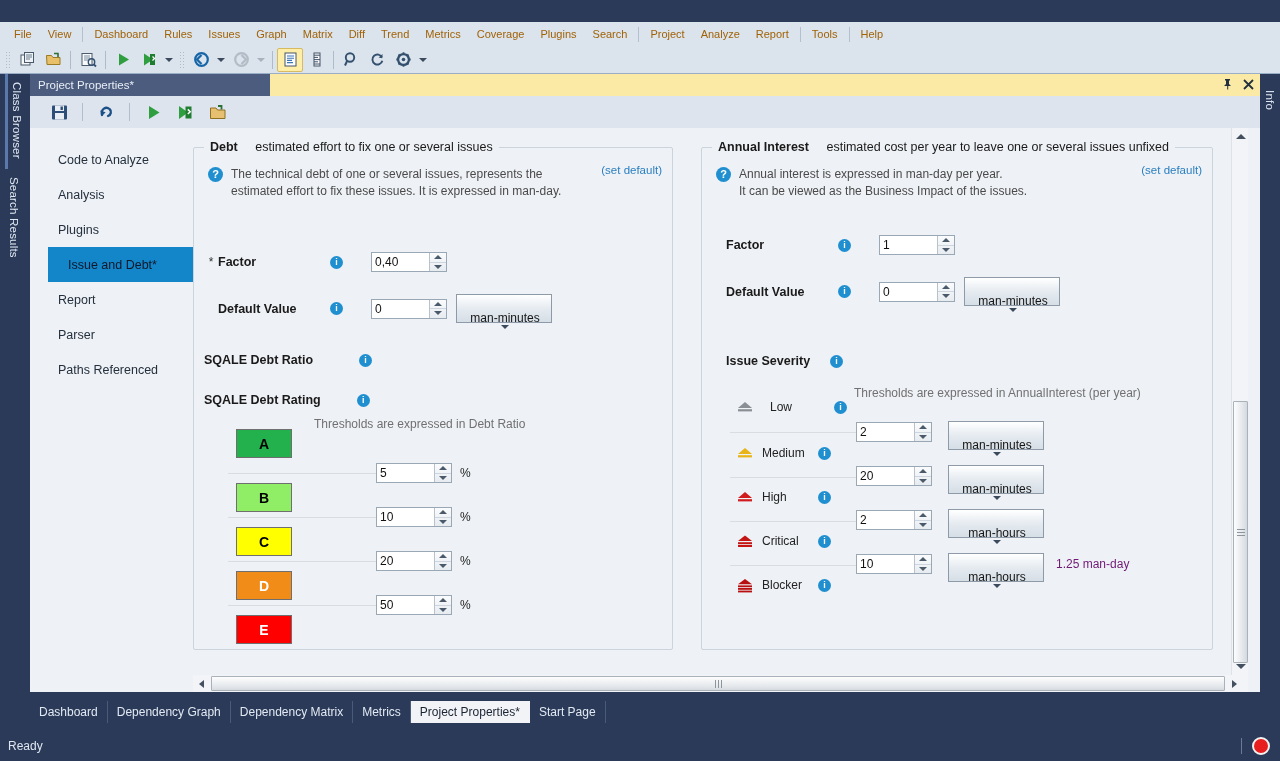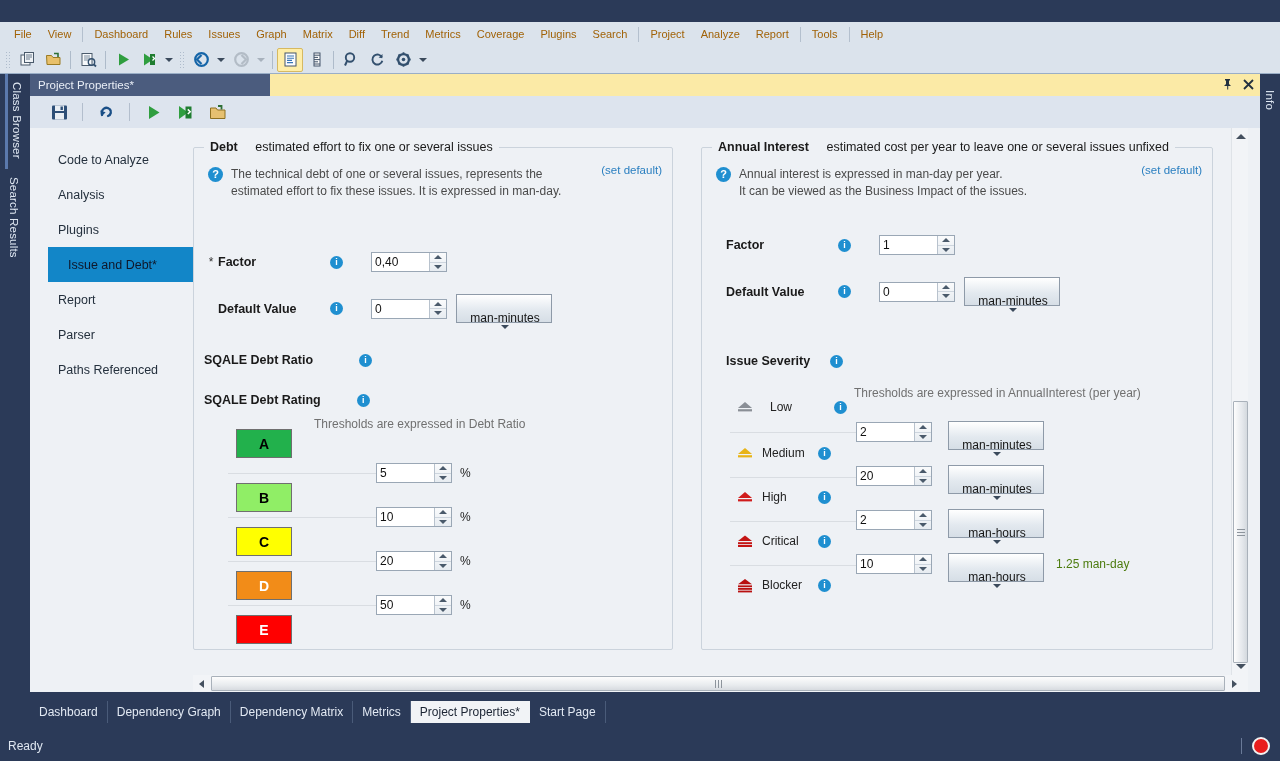--- a/index.html
+++ b/index.html
@@ -821,21 +821,21 @@
                       </div>
                     <div>
                         <span class="tri-dn"></span>
                       </div>
                   </span>
                 </span>
                 <span class="combo" style="position:absolute;left:222px;top:177px;">
                   <span>man-hours</span>
                   <span class="caret-d"></span>
                 </span>
-                <span class="plain" style="position:absolute;left:330px;top:181px;color:#4d7c0f;">1.25 man-day</span>
+                <span class="plain" style="position:absolute;left:330px;top:181px;color:#701a75;">1.25 man-day</span>
 
                 <div style="position:absolute;left:10px;top:202px;display:flex;align-items:center;gap:8px;">
                   <span class="sev-icon">
                     <svg width="18" height="15" viewBox="0 0 18 15">
                       <path d="M9 1 L16 6.2 L2 6.2 Z" fill="#b81010"></path>
                       <rect x="2" y="7.4" width="14" height="1.8" fill="#b81010"></rect>
                       <rect x="2" y="10" width="14" height="1.8" fill="#b81010"></rect>
                       <rect x="2" y="12.6" width="14" height="1.8" fill="#b81010"></rect>
                     </svg>
                   </span>

